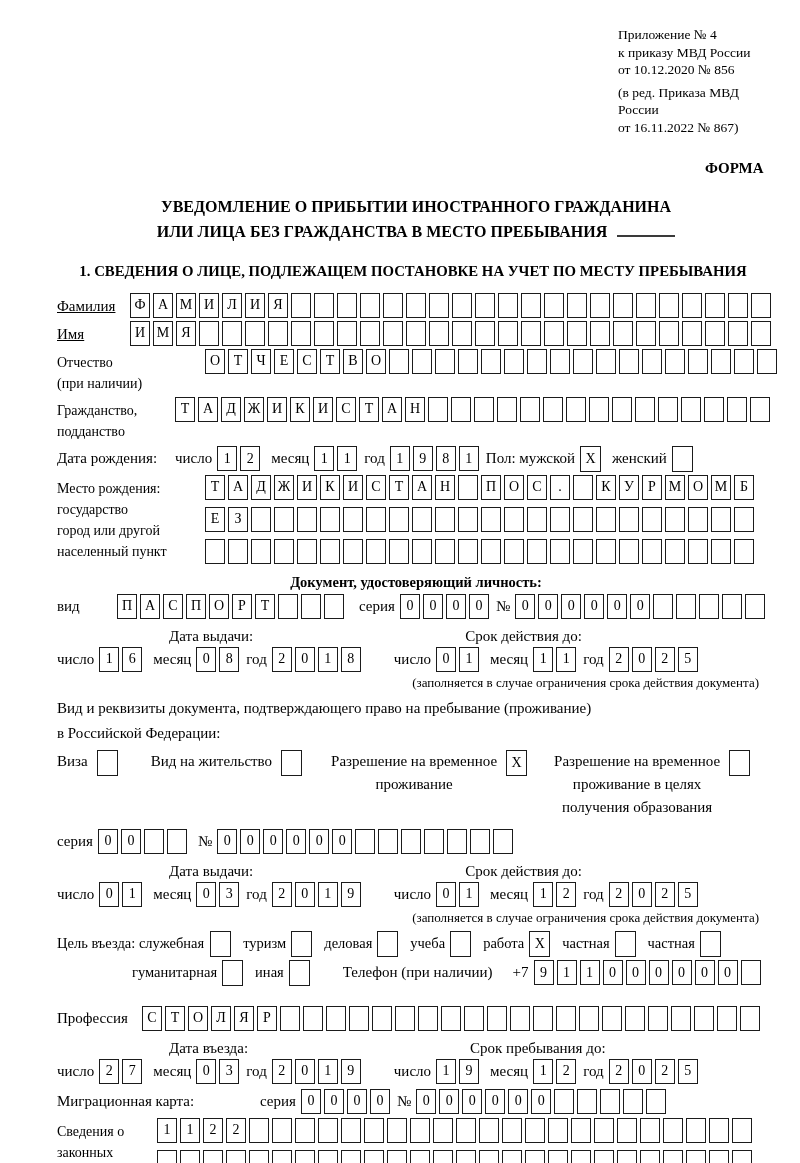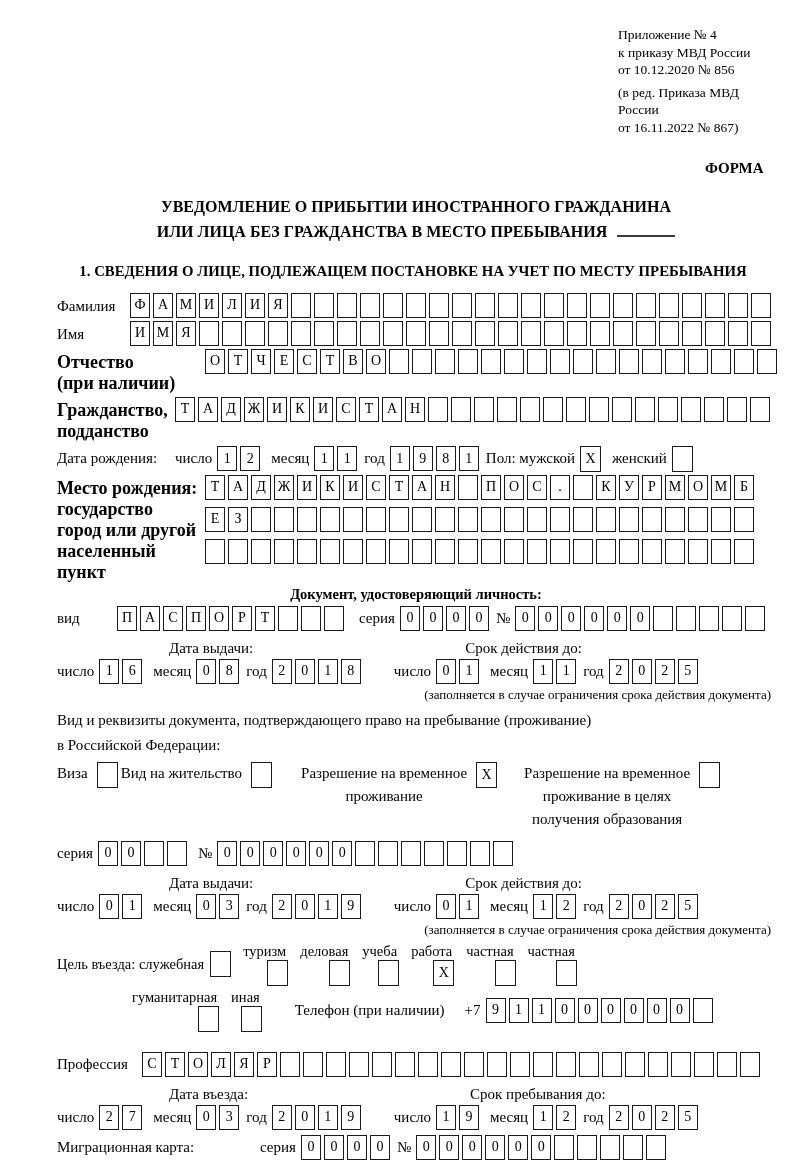--- a/index.html
+++ b/index.html
@@ -11,48 +11,48 @@
   .appendix-note { margin-top: 5px; }
   .forma { margin-left: 648px; margin-top: 24px; font-weight: bold; font-size: 15px; }
 
   .title { text-align: center; font-weight: bold; font-size: 16px; line-height: 1.55; margin-top: 18px; }
   .blankline { display: inline-block; width: 58px; border-bottom: 2px solid #3a3a3a; height: 14px; margin-left: 10px; }
   .sec1 { text-align: center; font-weight: bold; font-size: 14.8px; margin: 18px 0 13px -6px; white-space: nowrap; }
 
   .row { display: flex; align-items: flex-start; margin-bottom: 3px; }
   .ai { align-items: center; }
   .lbl { font-size: 15px; line-height: 21px; flex: 0 0 auto; padding-top: 3px; }
-  .lbl2 { display: flex; flex-direction: column; font-size: 18px; line-height: 21px; flex: 0 0 auto; padding-top: 3px; font-weight: bold; }
-  .w73 { width: 73px; } .w80 { width: 80px; } .w100 { width: 100px; }
+  .lbl2 { display: flex; flex-direction: column; font-size: 14px; line-height: 21px; flex: 0 0 auto; padding-top: 3px; }
+  .w73 { width: 73px; text-decoration: underline; } .w80 { width: 80px; } .w100 { width: 100px; }
   .w113 { width: 113px; } .w118 { width: 118px; } .w148 { width: 148px; } .w198 { width: 198px; }
   .w55 { width: 55px; }
 
   .cells { display: inline-flex; flex: 0 0 auto; }
   .cell { display: inline-flex; align-items: center; justify-content: center;
           width: 20px; height: 25px; border: 1.7px solid #1b1b1b; margin-right: 3px;
           font-size: 14px; flex: 0 0 auto; background: #fff; }
   .cb { width: 21px; height: 26px; }
   .stack { display: flex; flex-direction: column; }
   .stack .cells { margin-bottom: 7px; }
 
   .dlbl { font-size: 15px; margin-right: 5px; flex: 0 0 auto; white-space: nowrap; }
   .ml4 { margin-left: 4px; } .ml8 { margin-left: 8px; } .ml12 { margin-left: 12px; }
   .ml15 { margin-left: 15px; } .ml30 { margin-left: 30px; }
 
   .chead { display: flex; font-size: 15px; margin: 9px 0 2px; }
-  .note { text-align: right; font-size: 13px; margin: 0 4px 5px; }
+  .note { text-align: right; font-size: 13px; margin: 0 16px 5px; }
   .center-bold { text-align: center; font-weight: bold; font-size: 14.5px; margin: 1px 0 3px; }
   .para { font-size: 15px; line-height: 25px; }
 
   .opts { display: flex; align-items: flex-start; margin: 4px 0 10px; }
   .opt { display: flex; align-items: flex-start; }
   .optxt { display: flex; flex-direction: column; text-align: center; font-size: 15px; line-height: 23px; margin-right: 9px; }
   .opt .cb { margin-top: 0; }
 
-  .pop { display: flex; align-items: flex-end; margin-left: 9px; font-size: 14.5px; flex-direction: column; }
+  .pop { display: flex; align-items: center; margin-left: 9px; font-size: 14.5px; }
   .pop > span:first-child { margin-right: 5px; white-space: nowrap; }
   .purline { font-size: 14.5px; }
 </style>
 </head>
 <body>
 
 <div class="page">
 
   <div class="appendix">
     <div>Приложение № 4</div>
@@ -408,21 +408,21 @@
   <div class="para">Вид и реквизиты документа, подтверждающего право на пребывание (проживание)</div>
   <div class="para">в Российской Федерации:</div>
 
   <div class="opts">
     <span class="opt">
       <span class="optxt">
           <span>Виза</span>
         </span>
       <span class="cell cb"></span>
     </span>
-    <span class="opt" style="">
+    <span class="opt" style="margin-left:30px">
       <span class="optxt">
           <span>Вид на жительство</span>
         </span>
       <span class="cell cb"></span>
     </span>
     <span class="opt" style="margin-left:26px">
       <span class="optxt">
         <span>Разрешение на временное</span>
         <span>проживание</span>
       </span>

